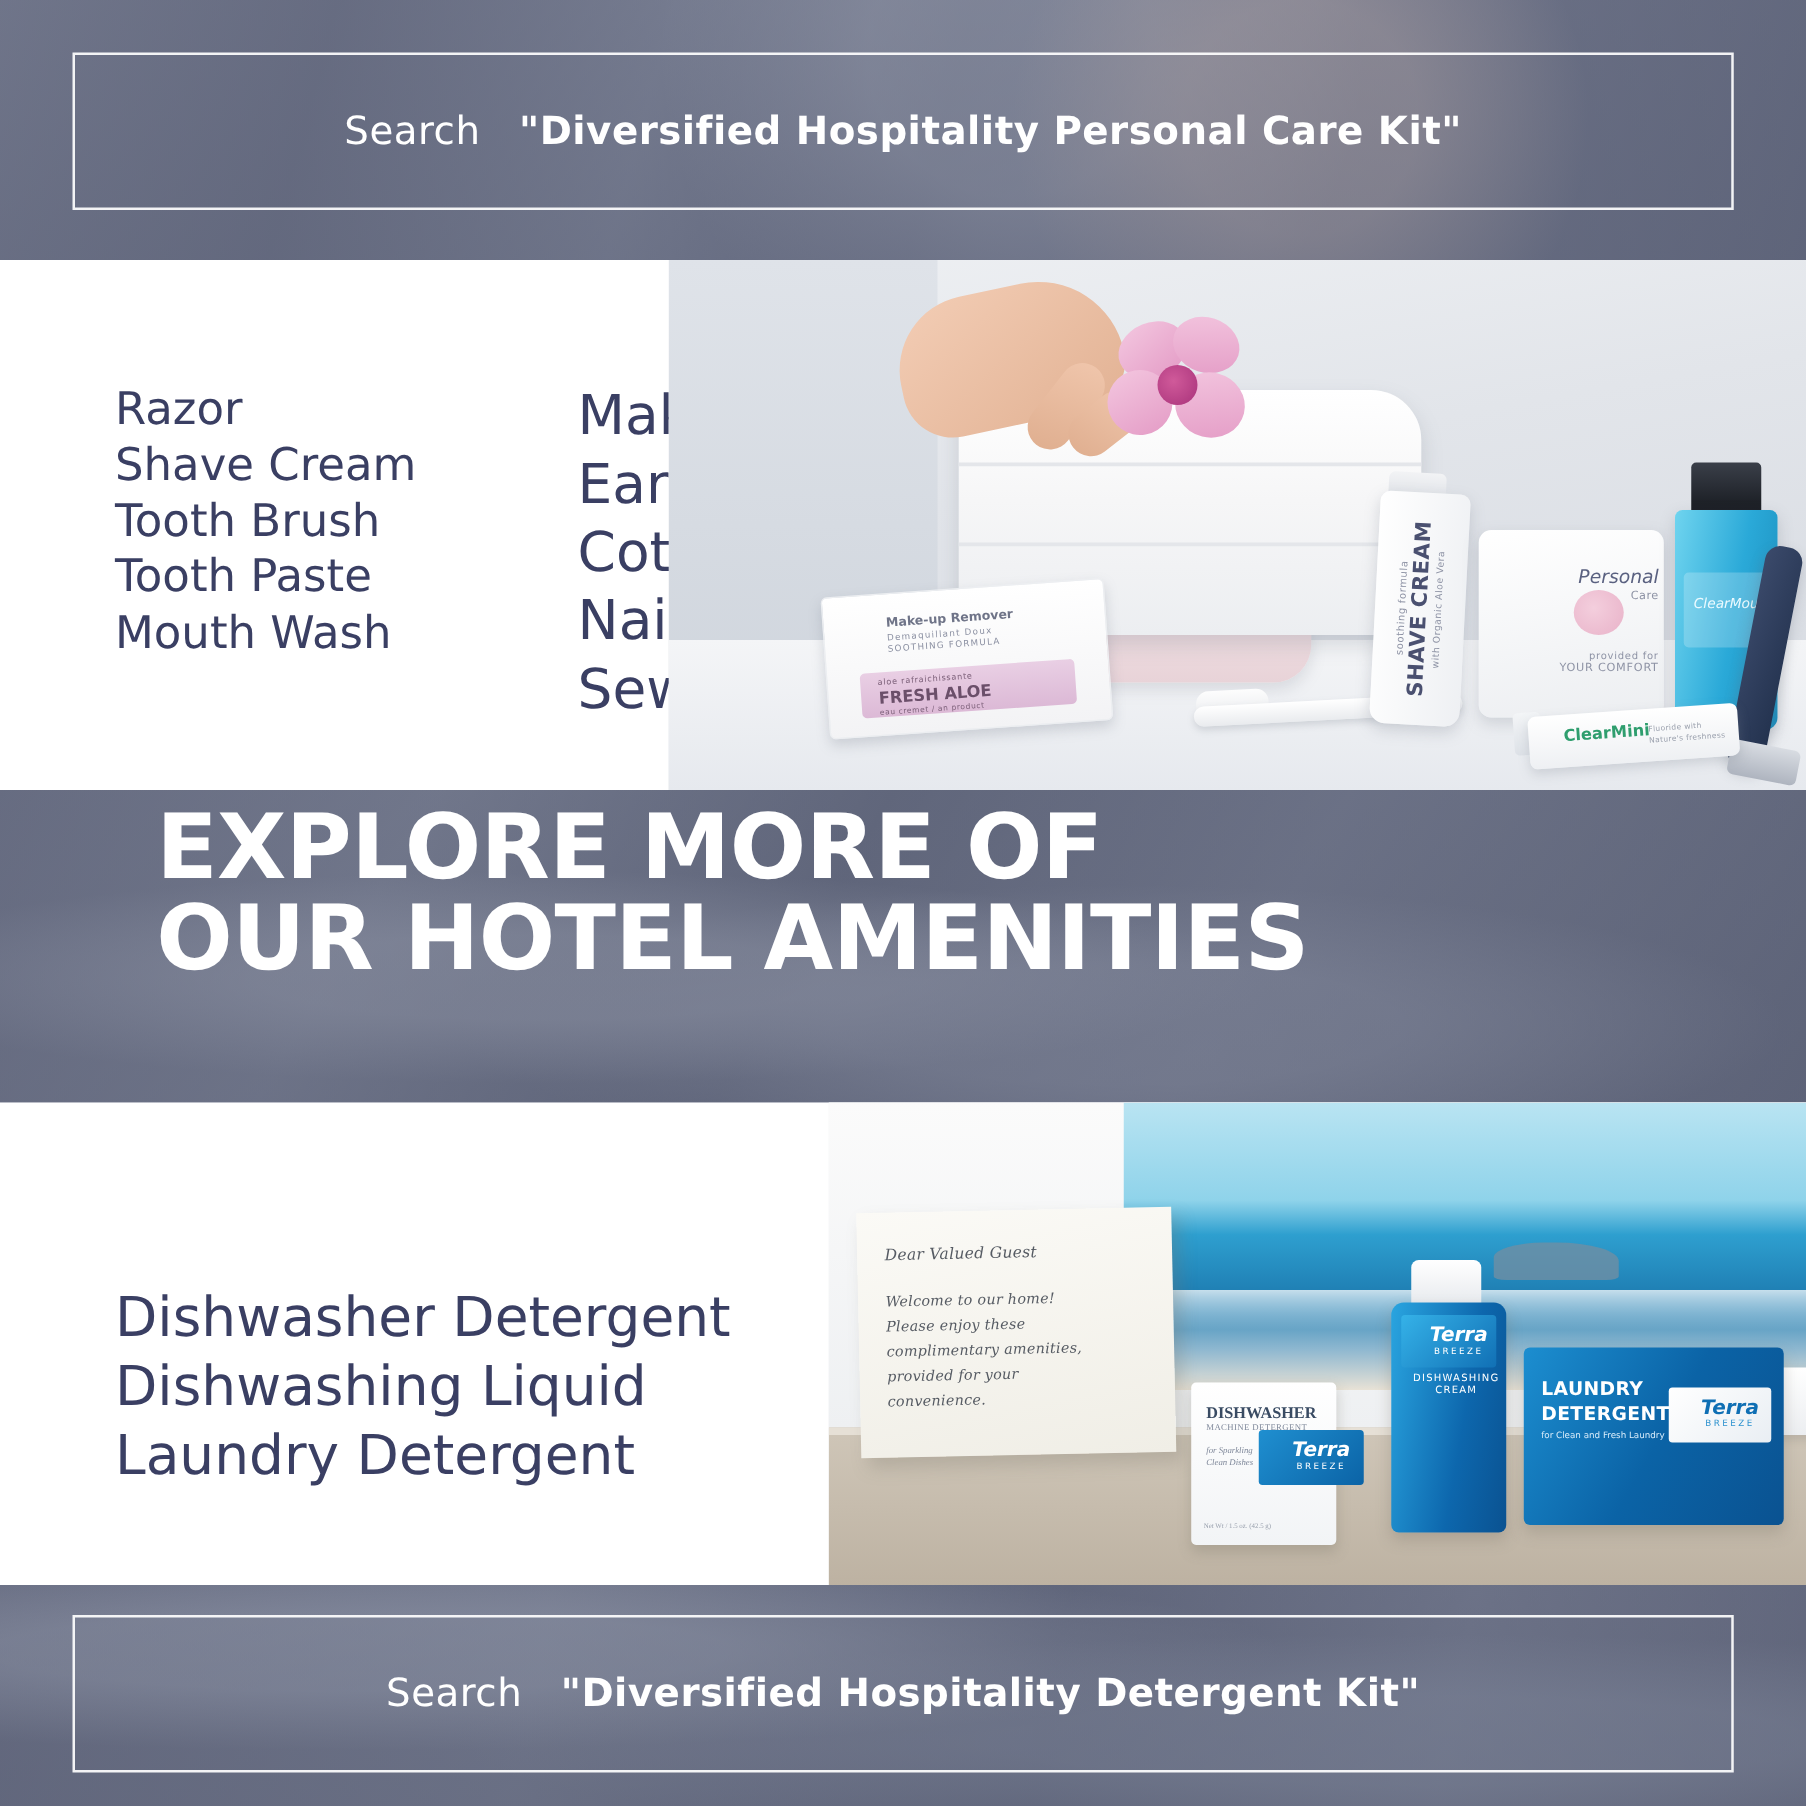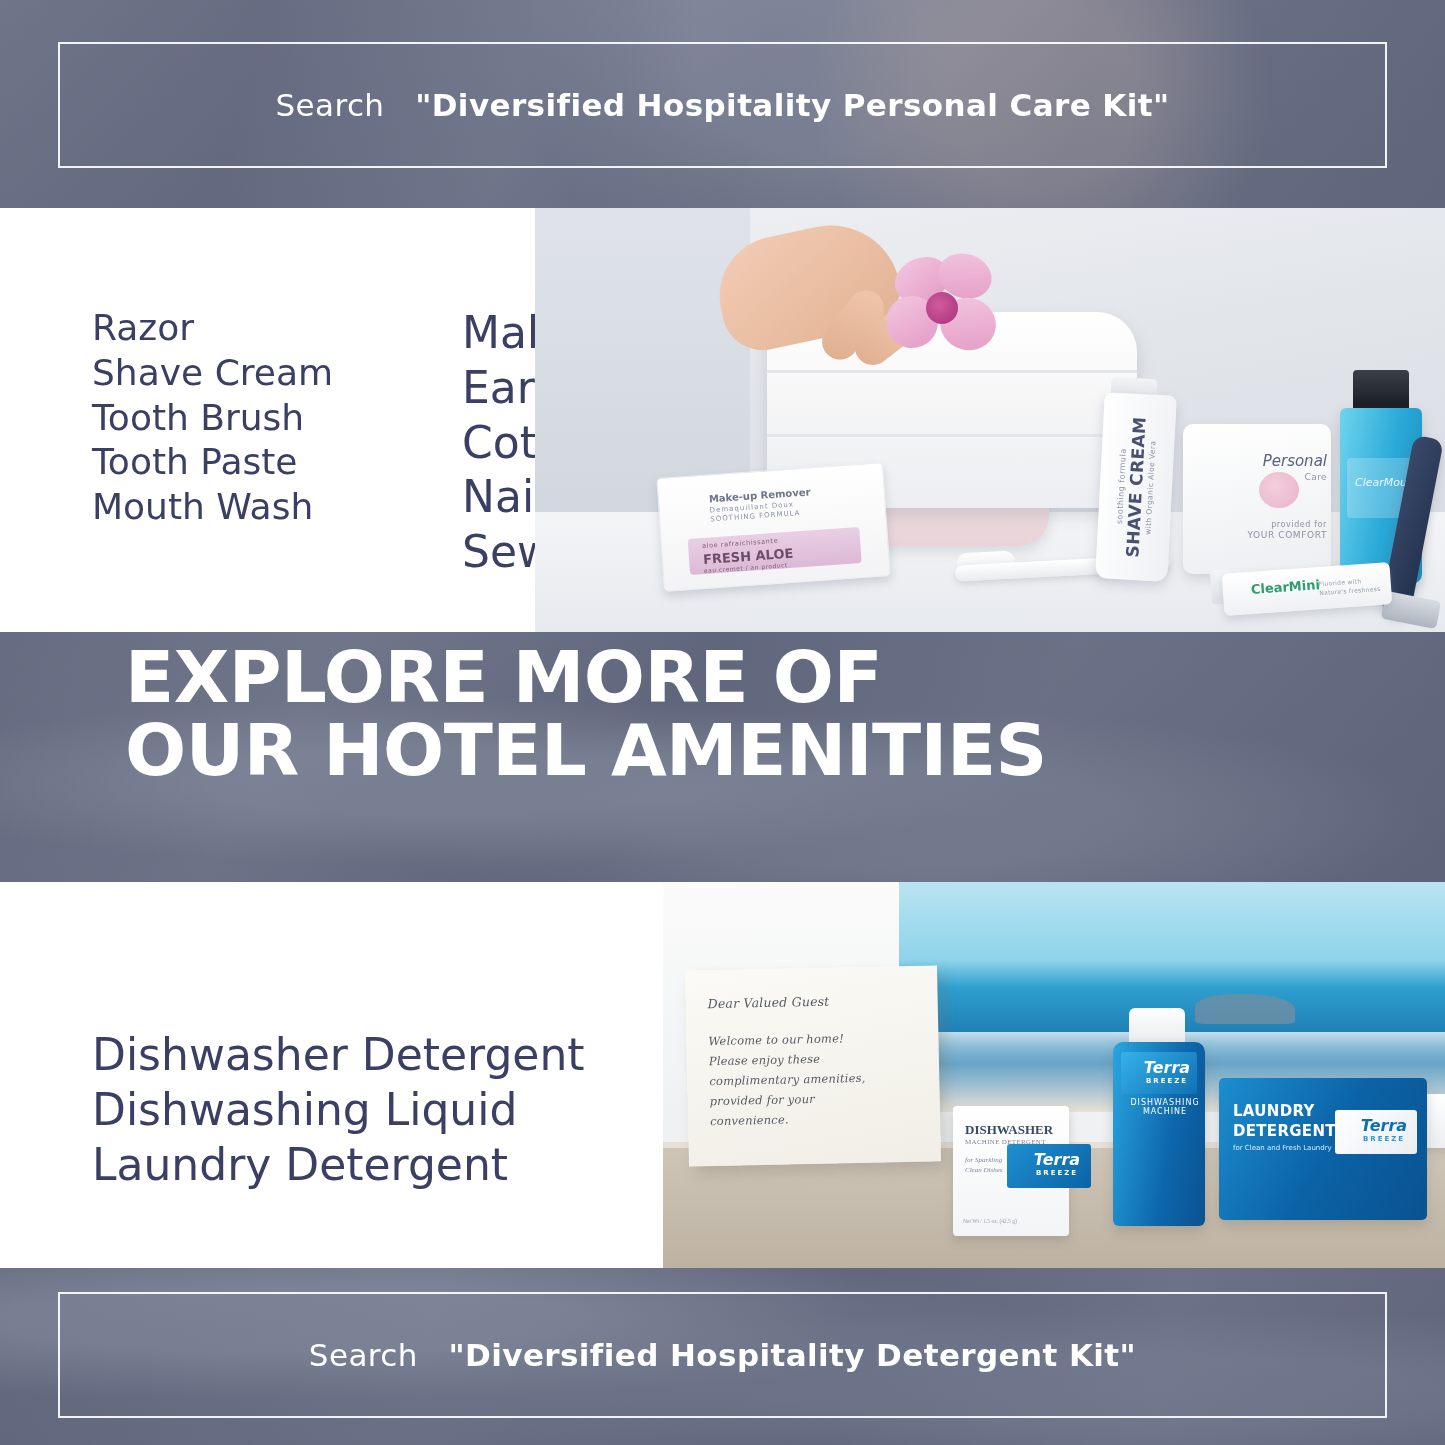--- a/index.html
+++ b/index.html
@@ -199,21 +199,21 @@
   .ds{position:absolute;left:290px;top:224px;width:116px;height:130px;border-radius:4px;
     background:linear-gradient(180deg,#ffffff,#f2f4f6);box-shadow:0 5px 10px rgba(120,116,104,0.3);font-family:Liberation Serif, serif;}
   .ds .a{position:absolute;left:12px;top:16px;font-size:13px;font-weight:700;color:#394b63;}
   .ds .b{position:absolute;left:12px;top:32px;font-size:7px;color:#7f889a;letter-spacing:.3px;}
   .ds .c{position:absolute;left:12px;top:50px;font-size:7px;color:#7f889a;font-style:italic;}
   .ds .d{position:absolute;left:12px;top:60px;font-size:7px;color:#7f889a;font-style:italic;}
   .ds .e{position:absolute;left:10px;top:112px;font-size:5.5px;color:#99a0ad;}
   .terra{position:absolute;border-radius:3px;background:linear-gradient(135deg,#1f8fd0,#0b63a6);}
   .terra span{position:absolute;left:16px;right:0;text-align:center;color:#fff;}
   .terra .tn{top:6px;font-size:16px;font-weight:700;font-style:italic;}
-  .terra .tb{top:25px;font-size:7px;letter-spacing:2px;font-weight:bold;}
+  .terra .tb{top:25px;font-size:7px;letter-spacing:2px;}
   .t-ds{left:344px;top:262px;width:84px;height:44px;}
   
   .dl{position:absolute;left:450px;top:160px;width:92px;height:184px;border-radius:10px 10px 6px 6px;
     background:linear-gradient(100deg,#2aa5e0,#0d67ad 60%,#0a5291);
     box-shadow:0 6px 12px rgba(120,116,104,0.32);}
   .dl-cap{position:absolute;left:466px;top:126px;width:56px;height:38px;border-radius:6px 6px 3px 3px;
     background:linear-gradient(180deg,#ffffff,#e6e9ed);}
   .dl .lbl{position:absolute;left:12px;top:56px;width:80px;text-align:center;color:#fff;}
   .dl .l1{font-size:8px;letter-spacing:1px;}
   .dl .l2{font-size:8px;letter-spacing:1px;}
@@ -375,21 +375,21 @@
     </div>
     <div class="terra t-ds">
       <span class="tn">Terra</span>
       <span class="tb">BREEZE</span>
     </div>
 
     <div class="dl-cap"></div>
     <div class="dl">
       <div class="lbl">
         <div class="l1">DISHWASHING</div>
-        <div class="l2">MACHINE</div>
+        <div class="l2">CREAM</div>
       </div>
     </div>
     <div class="terra t-dl">
       <span class="tn">Terra</span>
       <span class="tb">BREEZE</span>
     </div>
 
     <div class="ld">
       <div class="a">LAUNDRY</div>
       <div class="b">DETERGENT</div>

